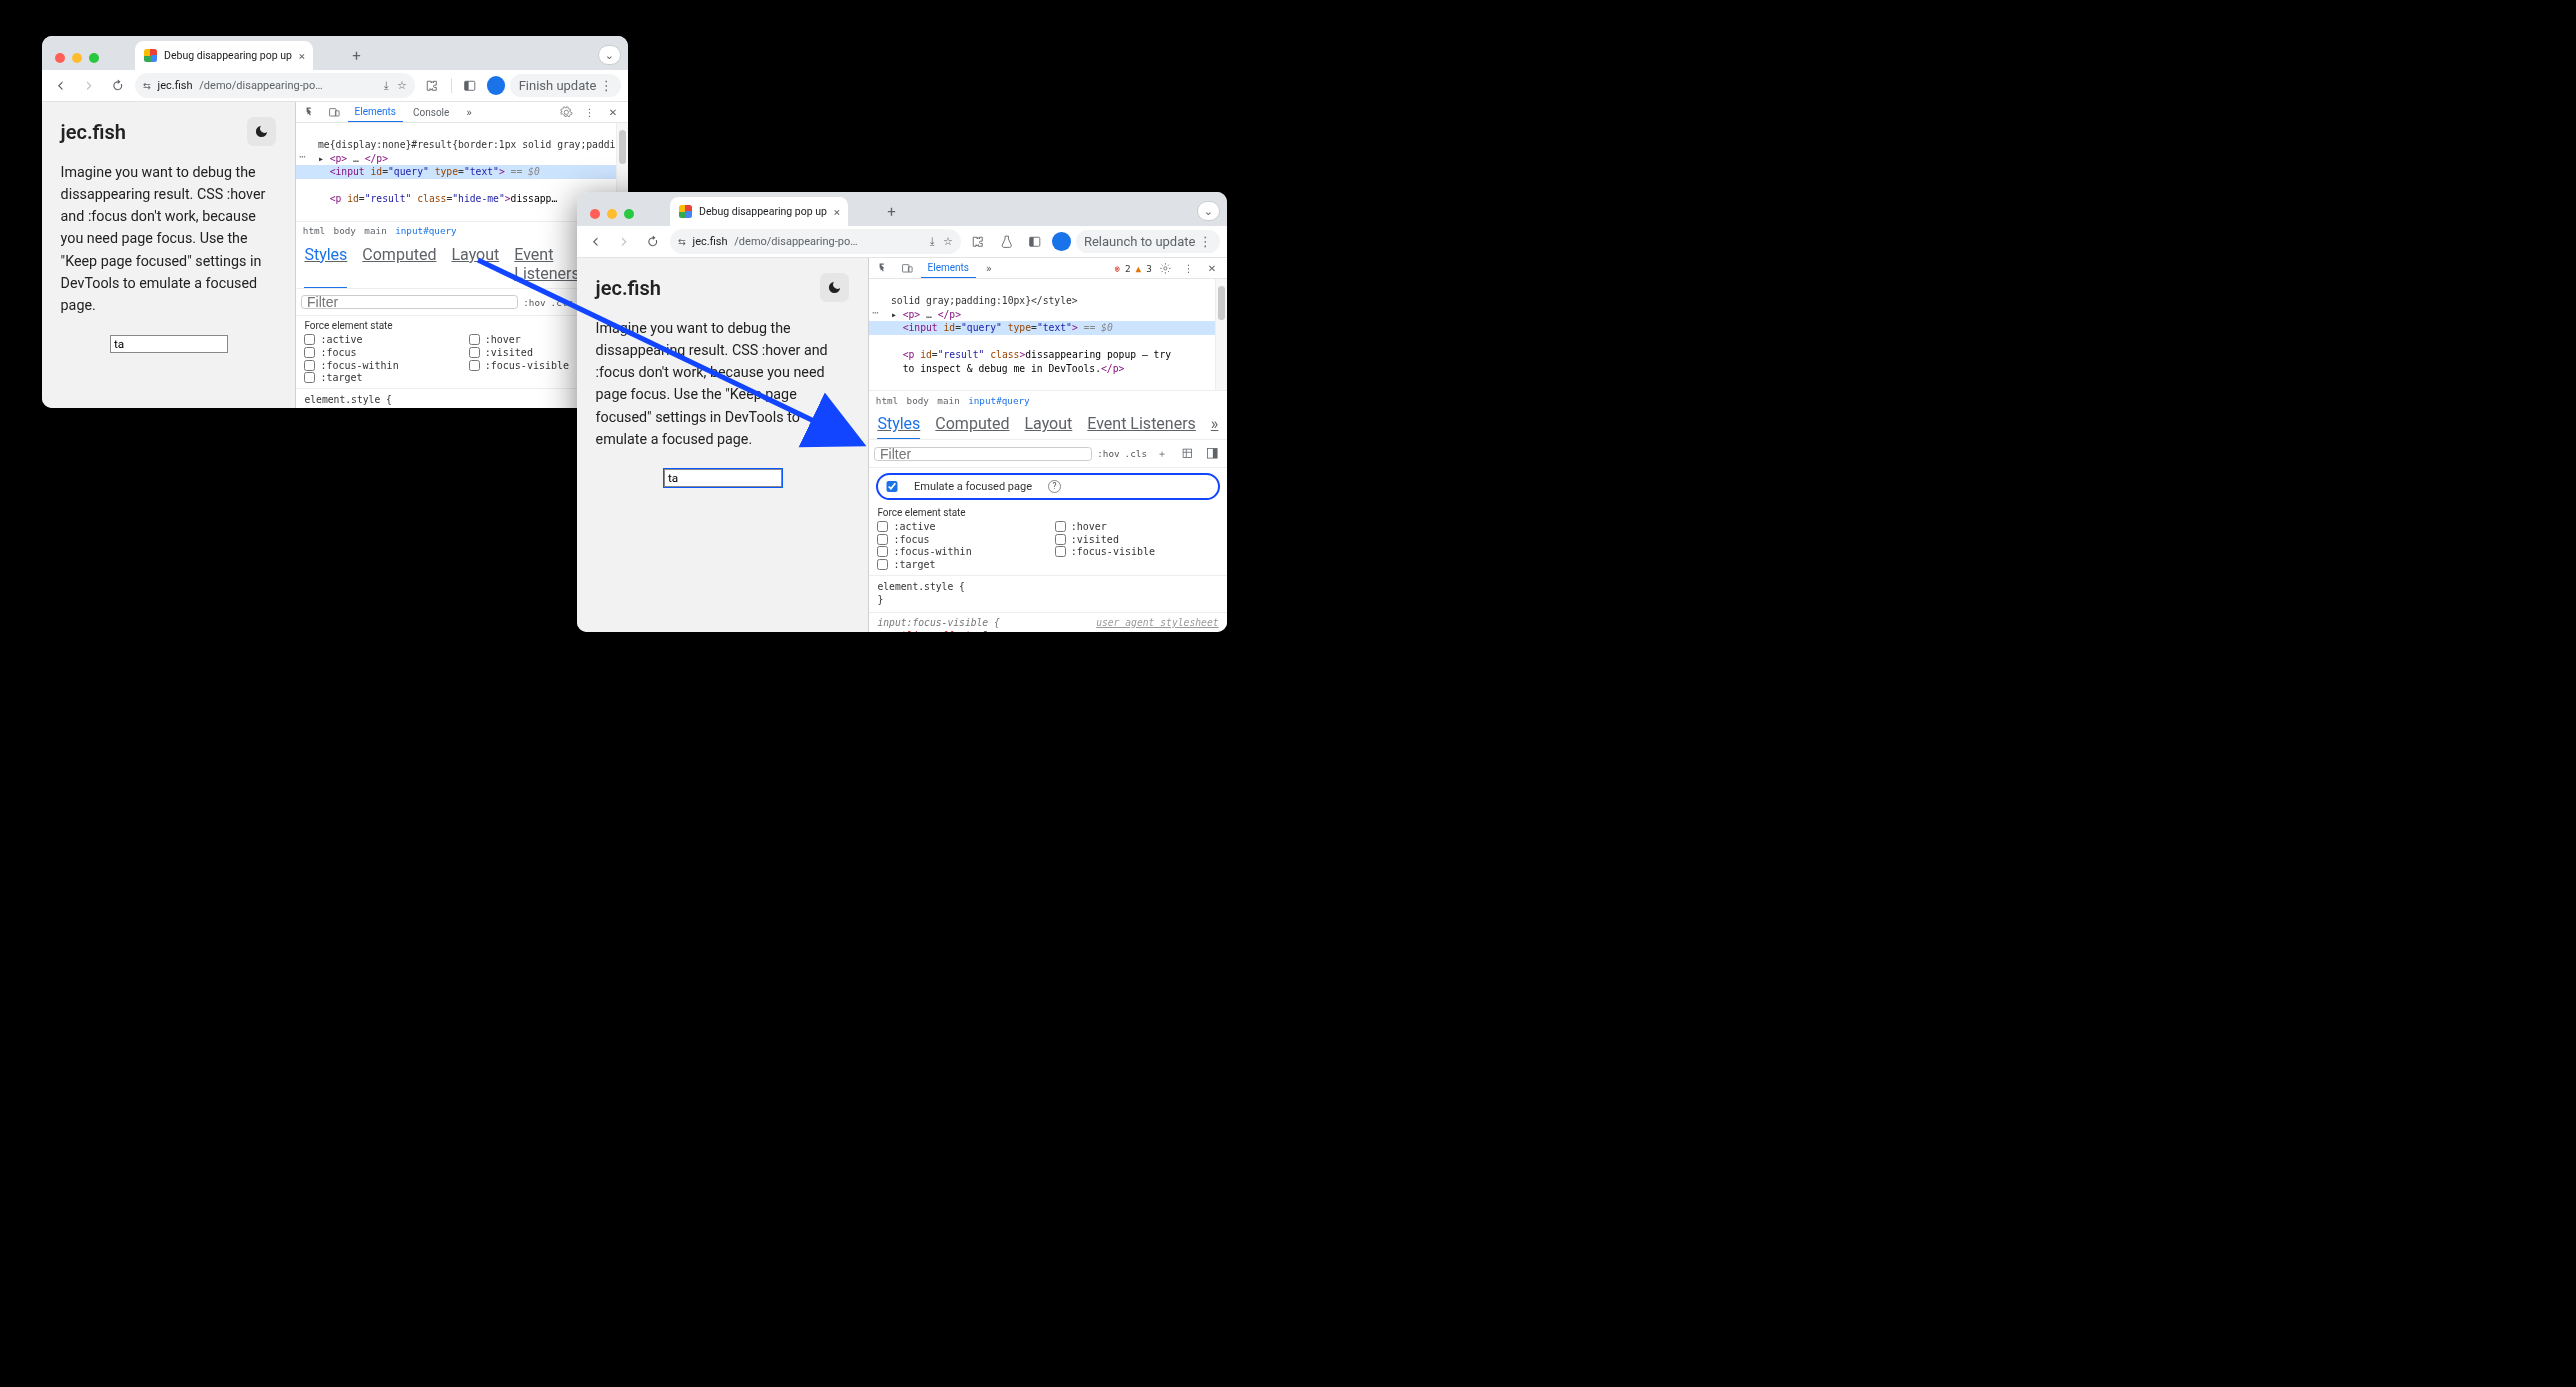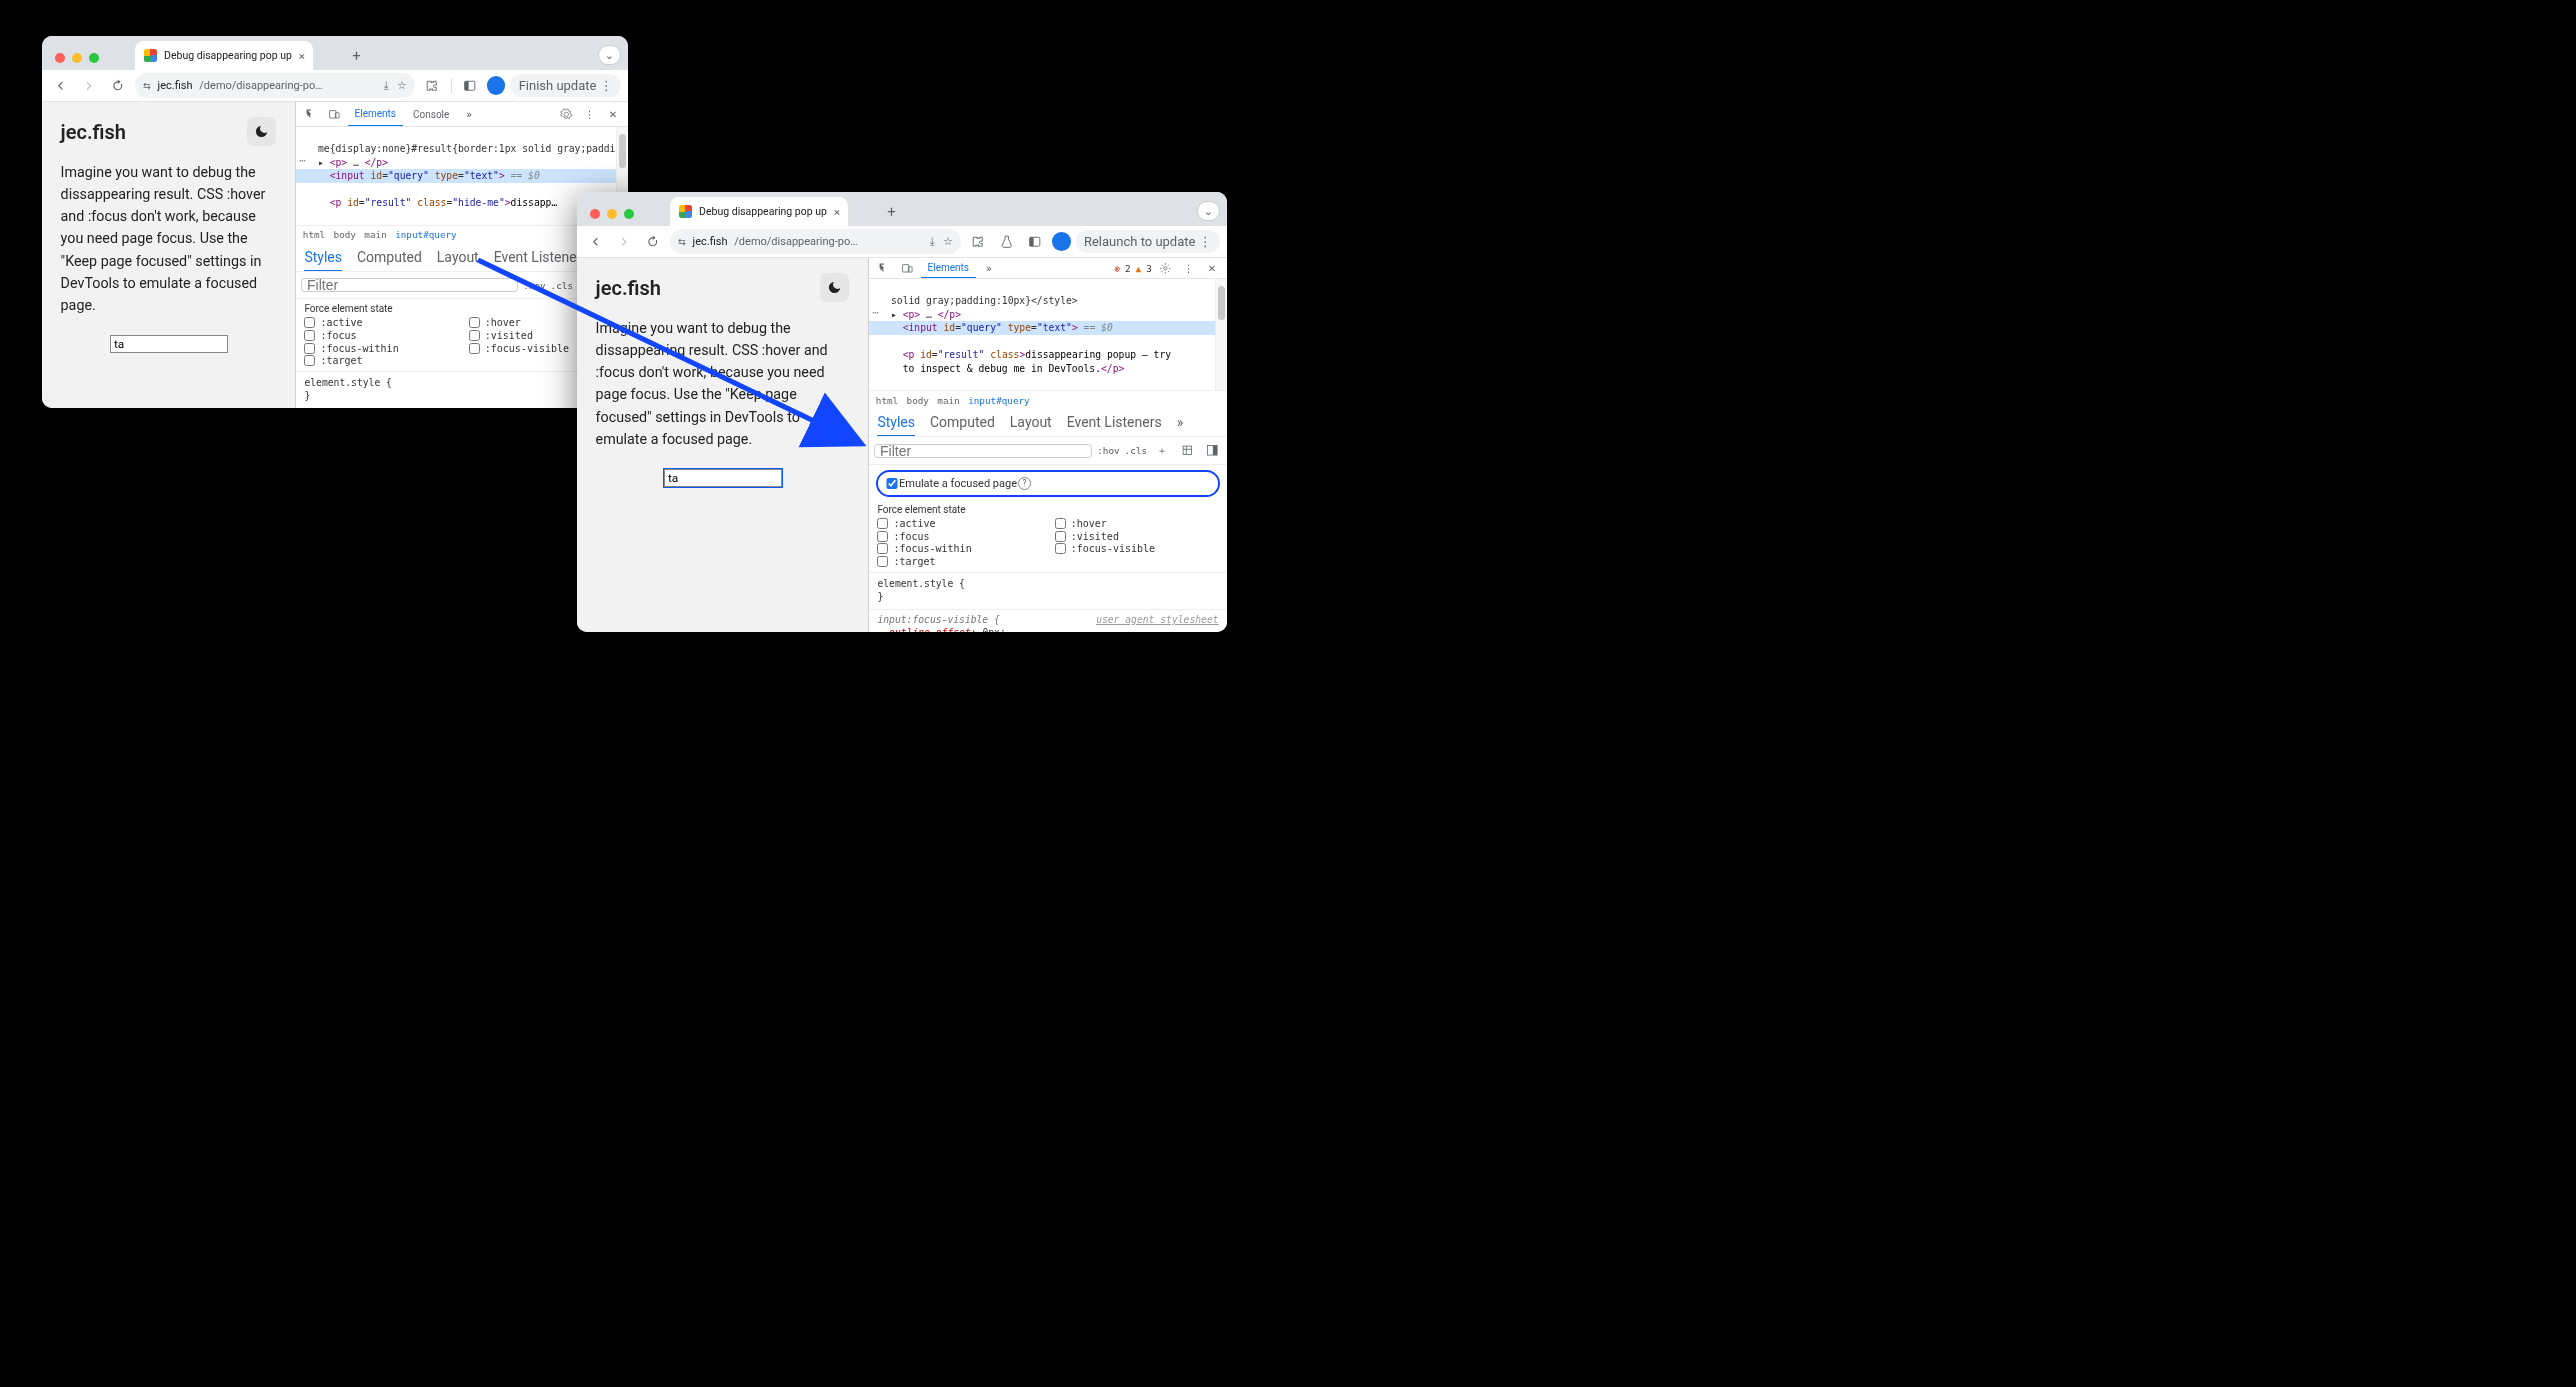--- a/index.html
+++ b/index.html
@@ -101,30 +101,30 @@
   .dom .txt  { color:#000; }
   .dom .hl { background:#cde4ff; display:block; margin-left:-22px; padding-left:22px; }
   .dom .hl .eq0 { color:#888; font-style:italic; }
   .dom-dots { position:absolute; left:3.4px; color:#888; }
   .dt-scroll { position:absolute; right:0; top:0; bottom:0; width:11.8px; background:#f7f7f7; border-left:0.8px solid #eee;}
   .dt-scroll .thumb { position:absolute; left:1.7px; right:1.7px; top:6.8px; height:34px; background:#c9c9c9; border-radius:5px; }
 
   .crumbs { border-top:0.8px solid #eee; padding:3.4px 6.8px; font-size:9.3px; color:#5f6368; display:flex; gap:8.4px; }
   .crumbs span:last-child { color:#1a73e8; }
 
-  .styles-tabs { display:flex; gap:15px; padding:0 8.4px; border-bottom:0.8px solid #eee; font-size:14px; color:#5f6368; }
+  .styles-tabs { display:flex; gap:15px; padding:0 8.4px; border-bottom:0.8px solid #eee; font-size:16px; color:#5f6368;text-decoration:underline; }
   .styles-tabs span { padding:5px 0; }
   .styles-tabs span.active { color:#1a73e8; border-bottom:1.7px solid #1a73e8; }
 
   .stylesbar { display:flex; align-items:center; gap:5px; padding:3.4px 5px; border-bottom:0.8px solid #eee; }
   .stylesbar input { flex:1; border:0.8px solid #ccc; border-radius:3.4px; height:14px; padding:0 5px; font-size:14px; }
   .stylesbar .mono { color:#555; font-size:9.3px; }
 
   .emu { margin:5px 6.8px 3.4px 6.8px; border:2.5px solid #1245ff; border-radius:13.5px;
-    padding:5px 8.4px; display:flex; align-items:center; gap:1px; font-size:11px; }
+    padding:5px 8.4px; display:flex; align-items:center; gap:16px; font-size:11px; }
   .emu input { width:11.8px; height:11.8px; accent-color:#1a73e8; }
   .help { width:12.7px;height:12.7px;border:0.8px solid #888;border-radius:50%;
     display:inline-flex;align-items:center;justify-content:center;font-size:8.4px;color:#555;}
 
   .fes-title { padding:3.4px 8.4px 1.7px; font-size:10px; color:#333; }
   .fes { display:grid; grid-template-columns:1fr 1fr; gap:1.7px 13.5px; padding:1.7px 8.4px 5px; }
   .fes label { display:flex; gap:5px; align-items:center; font-size:10px; }
   .fes input { width:11px; height:11px; }
 
   .cssrule { padding:3.4px 8.4px 5px; border-top:0.8px solid #eee; font-size:9.7px; line-height:13.5px;}

